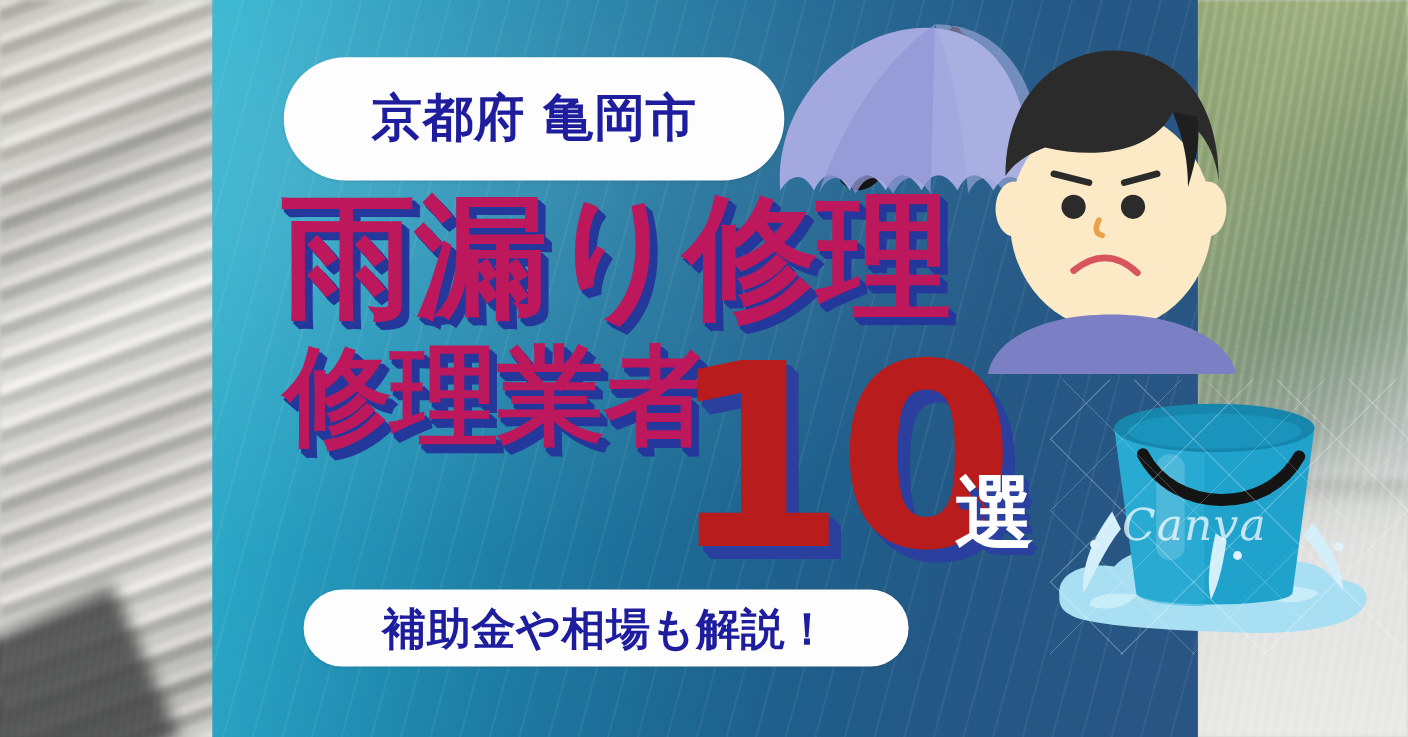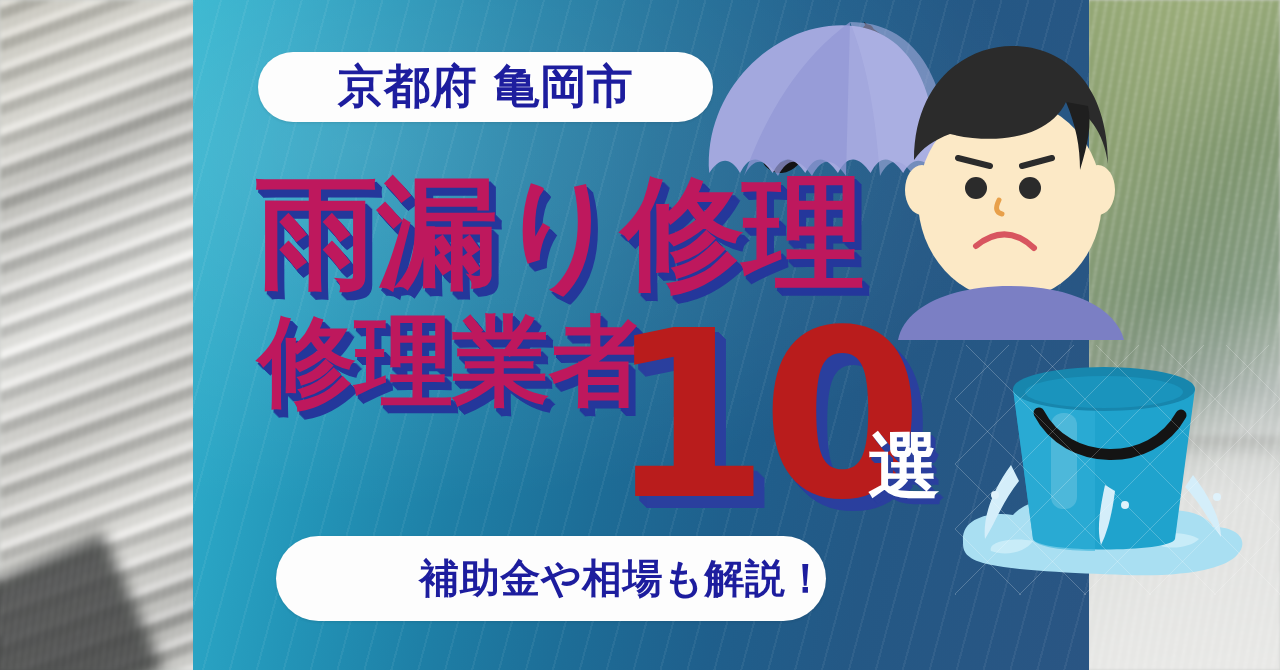--- a/index.html
+++ b/index.html
@@ -75,23 +75,23 @@
 
   
   .pill{
     position:absolute; background:#fdfdfd; border-radius:999px;
     display:flex; align-items:center; justify-content:center;
     box-shadow:0 1px 3px rgba(0,0,0,.10);
   }
   .pill span{
     color:#1d1d9e; font-weight:900; letter-spacing:.5px; white-space:nowrap;
   }
-  #pill-city{ left:258px; top:52px; width:455px; height:70px; }
+  #pill-city{ left:258px; top:52px; width:455px; height:112px; }
   #pill-city span{ font-size:46px; }
-  #pill-sub{ left:276px; top:536px; width:550px; height:85px;justify-content:flex-end; }
+  #pill-sub{ left:276px; top:536px; width:550px; height:70px; }
   #pill-sub span{ font-size:40px; }
 
   
   .hl{
     position:absolute; color:#be185d; font-weight:700; white-space:nowrap;
     line-height:1; letter-spacing:-1px;
     text-shadow:
        7px 8px 0 #24379b,
        6px 7px 0 #24379b,
        5px 6px 0 #24379b,
@@ -219,20 +219,21 @@
       <path d="M56 120 C34 150 28 176 30 194 C40 178 48 156 64 136 Z" fill="#d4eefa"></path>
       <path d="M150 140 C144 168 142 186 146 200 C154 184 158 162 160 146 Z" fill="#d4eefa"></path>
       <path d="M238 130 C258 156 266 178 266 192 C254 176 244 156 230 142 Z" fill="#d4eefa"></path>
       <circle cx="40" cy="150" r="4" fill="#dff2fb"></circle>
       <circle cx="170" cy="160" r="4" fill="#dff2fb"></circle>
       <circle cx="262" cy="152" r="4" fill="#dff2fb"></circle>
     </g>
   </svg>
 
   <div class="wm-grid"></div>
+  <div class="wm">Canva</div>
 
   <div class="pill" id="pill-city">
     <span>京都府  亀岡市</span>
   </div>
 
   <div class="hl" id="hl-main">雨漏り修理</div>
   <div class="hl" id="hl-l2">修理業者</div>
 
   <div id="hl-num">10</div>
   <div id="hl-sen">選</div>

